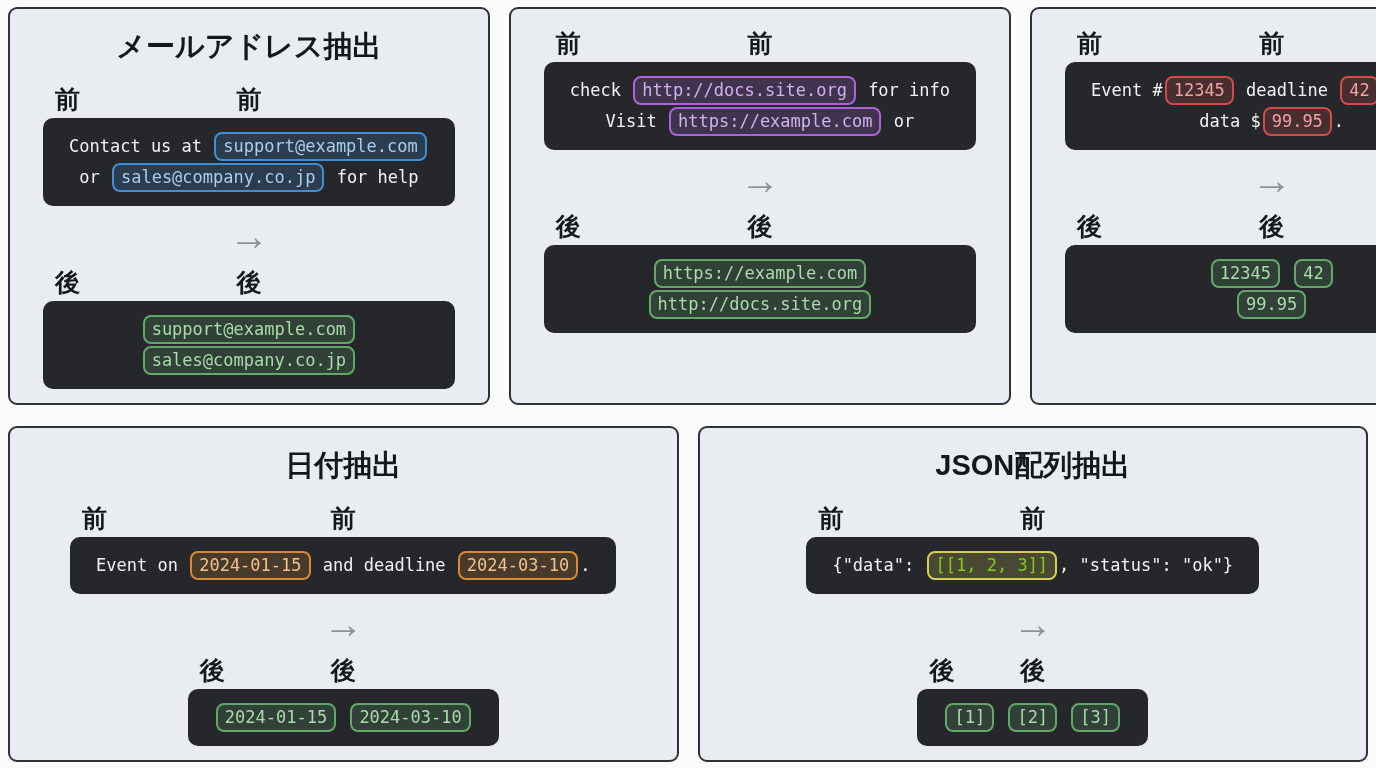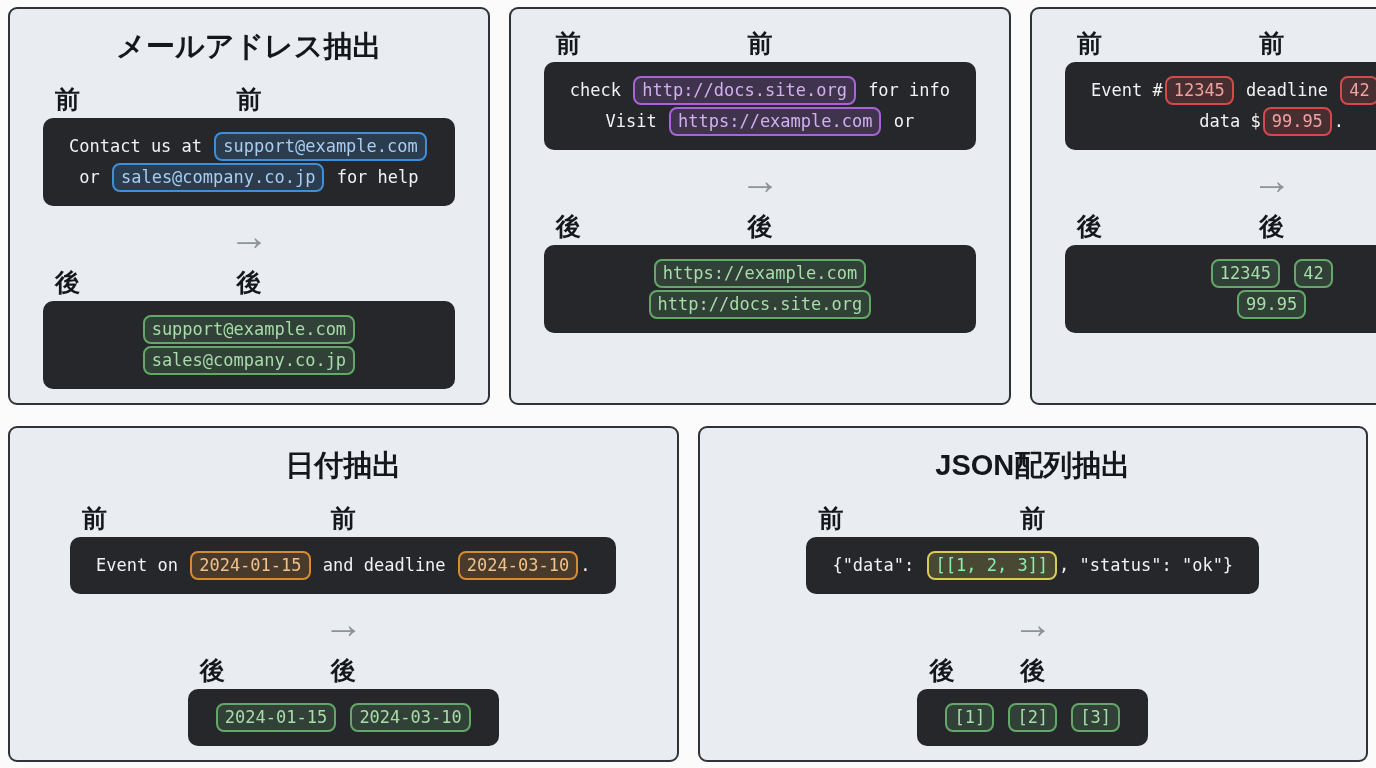--- a/index.html
+++ b/index.html
@@ -168,21 +168,21 @@
         </div>
       </div>
       <div class="card">
         <div class="title">JSON配列抽出</div>
         <div class="section">
           <div class="labels">
             <span class="lbl left">前</span>
             <span class="lbl center">前</span>
           </div>
           <div class="codebox">
-            <div class="line"><span class="txt">{"data": </span><span class="pill" style="border-color: rgb(216, 204, 85); color: #86efac; background: rgba(216, 204, 85, 0.2); text-align: center;">[[1, 2, 3]]</span><span class="txt">, "status": "ok"}</span></div>
+            <div class="line"><span class="txt">{"data": </span><span class="pill" style="border-color: rgb(216, 204, 85); color: #84cc16; background: rgba(216, 204, 85, 0.2); text-align: center;">[[1, 2, 3]]</span><span class="txt">, "status": "ok"}</span></div>
           </div>
         </div>
         <div class="arrow">→</div>
         <div class="section">
           <div class="labels">
             <span class="lbl left">後</span>
             <span class="lbl center">後</span>
           </div>
           <div class="codebox">
             <div class="line"><span class="pill" style="border-color: rgb(99, 168, 104); color: rgb(168, 220, 170); background: rgba(99, 168, 104, 0.2);">[1]</span><span class="txt"> </span><span class="pill" style="border-color: rgb(99, 168, 104); color: rgb(168, 220, 170); background: rgba(99, 168, 104, 0.2);">[2]</span><span class="txt"> </span><span class="pill" style="border-color: rgb(99, 168, 104); color: rgb(168, 220, 170); background: rgba(99, 168, 104, 0.2);">[3]</span></div>

